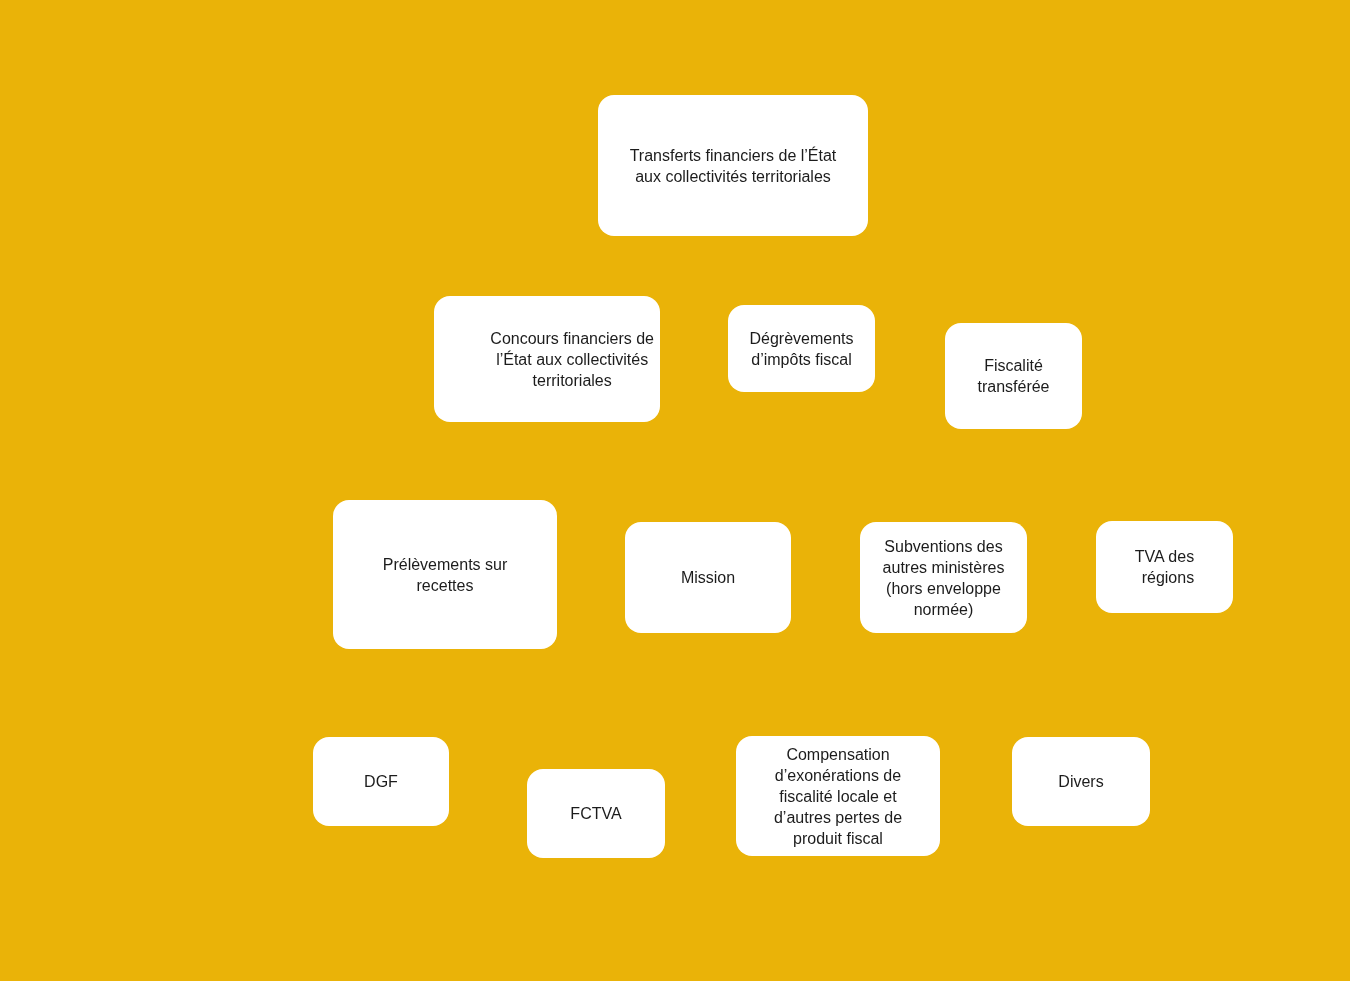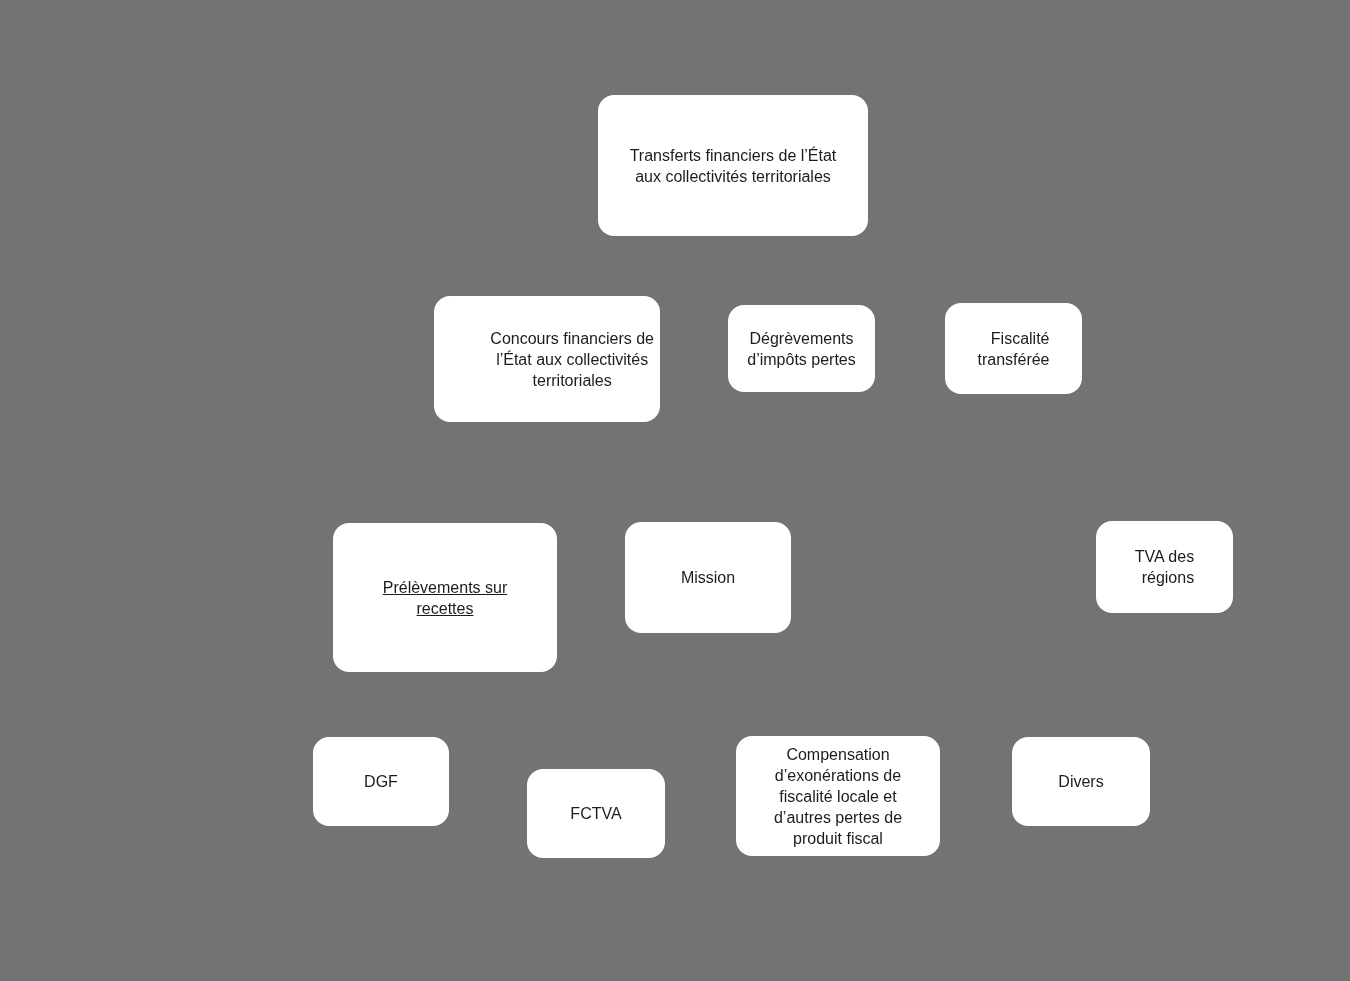--- a/index.html
+++ b/index.html
@@ -4,21 +4,21 @@
 <style>
   html, body {
     margin: 0;
     padding: 0;
     background: #000000;
   }
   .stage {
     position: relative;
     width: 1350px;
     height: 981px;
-    background: #737373;
+    background: #eab308;
     overflow: hidden;
     font-family: "Liberation Sans", "DejaVu Sans", sans-serif;
   }
   .node {
     position: absolute;
     background: #ffffff;
     border-radius: 16px;
     display: flex;
     flex-direction: column;
     align-items: center;
@@ -33,22 +33,22 @@
   .node .label {
     white-space: pre-line;
   }
   .bold       { font-weight: normal; }
   .bolditalic { font-weight: bold; font-style: italic; }
 
   
   .pos-root         { left: 598px;  top: 95px;  width: 270px; height: 141px; }
   .pos-concours     { left: 434px;  top: 296px; width: 226px; height: 126px; align-items: flex-end; }
   .pos-degrevements { left: 728px;  top: 305px; width: 147px; height: 87px;  }
-  .pos-fiscalite    { left: 945px;  top: 303px; width: 137px; height: 91px; text-align: right;  }
-  .pos-prelevements { left: 333px;  top: 523px; width: 224px; height: 149px; text-decoration: underline; }
+  .pos-fiscalite    { left: 945px;  top: 323px; width: 137px; height: 106px;  }
+  .pos-prelevements { left: 333px;  top: 500px; width: 224px; height: 149px; }
   .pos-mission      { left: 625px;  top: 522px; width: 166px; height: 111px; }
   .pos-subventions  { left: 860px;  top: 522px; width: 167px; height: 111px; }
   .pos-tva          { left: 1096px; top: 521px; width: 137px; height: 92px; text-align: right;  }
   .pos-dgf          { left: 313px;  top: 737px; width: 136px; height: 89px;  }
   .pos-fctva        { left: 527px;  top: 737px; width: 138px; height: 89px; margin-top: 32px;  }
   .pos-compensation { left: 736px;  top: 736px; width: 204px; height: 120px; }
   .pos-divers       { left: 1012px; top: 737px; width: 138px; height: 89px;  }
 </style>
 </head>
 <body>
@@ -61,37 +61,43 @@
   </div>
 
   <div class="node pos-concours">
     <span class="label">Concours financiers de
 l’État aux collectivités
 territoriales</span>
   </div>
 
   <div class="node pos-degrevements">
     <span class="label">Dégrèvements
-d’impôts pertes</span>
+d’impôts fiscal</span>
   </div>
 
   <div class="node pos-fiscalite">
     <span class="label">Fiscalité
 transférée</span>
   </div>
 
   <div class="node pos-prelevements">
     <span class="label">Prélèvements sur
 recettes</span>
   </div>
 
   <div class="node pos-mission">
     <span class="label bold">Mission</span>
   </div>
 
+  <div class="node pos-subventions">
+    <span class="label">Subventions des
+autres ministères
+(hors enveloppe
+normée)</span>
+  </div>
 
   <div class="node pos-tva">
     <span class="label">TVA des
 régions</span>
   </div>
 
   <div class="node pos-dgf">
     <span class="label">DGF</span>
   </div>
 

